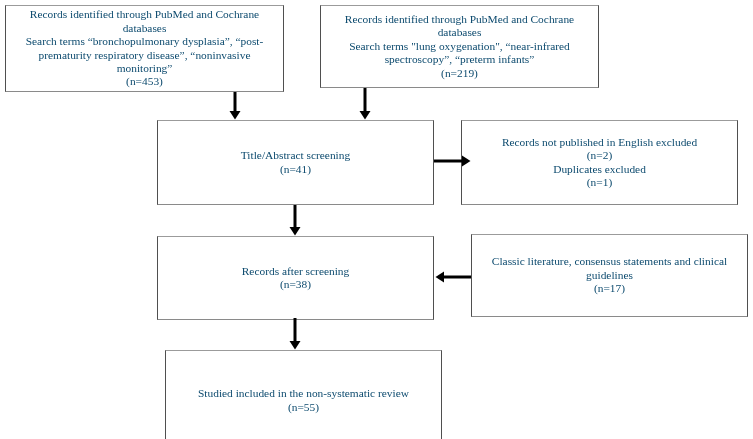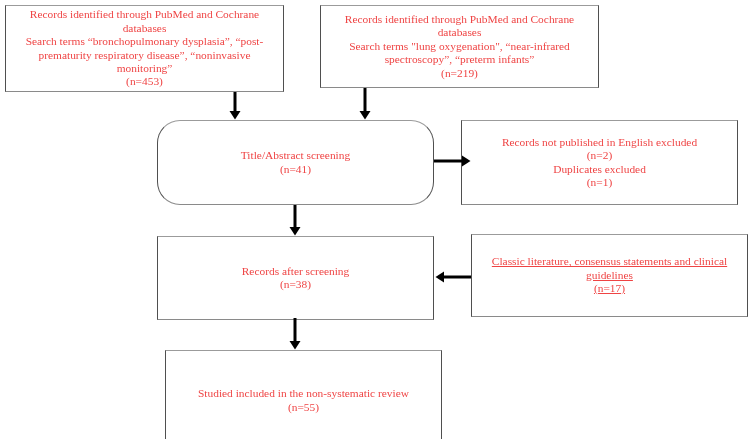--- a/index.html
+++ b/index.html
@@ -6,21 +6,21 @@
     margin: 0;
     padding: 0;
     background: #ffffff;
   }
   .canvas {
     position: relative;
     width: 753px;
     height: 439px;
     background: #ffffff;
     font-family: "Liberation Serif", "DejaVu Serif", serif;
-    color: #ef4444;
+    color: #0c4a6e;
   }
   .box {
     position: absolute;
     box-sizing: border-box;
     border: 1px solid #4f4f4f;
     border-top-color: #9b9b9b;
     border-bottom-color: #8a8a8a;
     background: #ffffff;
     display: flex;
     align-items: center;
@@ -29,24 +29,24 @@
     padding: 2px 6px;
   }
   .box-text {
     white-space: pre-line;
     font-size: 11.4px;
     line-height: 13.4px;
   }
   
   .b-source-left   { left: 5px;   top: 5px;   width: 279px; height: 87px; }
   .b-source-right  { left: 320px; top: 5px;   width: 279px; height: 83px; }
-  .b-screening     { left: 157px; top: 120px; width: 277px; height: 85px; border-radius: 23px; }
+  .b-screening     { left: 157px; top: 120px; width: 277px; height: 85px; }
   .b-excluded      { left: 461px; top: 120px; width: 277px; height: 85px; }
   .b-after-screen  { left: 157px; top: 236px; width: 277px; height: 84px; }
-  .b-classic       { left: 471px; top: 234px; width: 277px; height: 83px; text-decoration: underline; }
+  .b-classic       { left: 471px; top: 234px; width: 277px; height: 83px; }
   .b-included      { left: 165px; top: 350px; width: 277px; height: 101px; }
   .arrow-layer {
     position: absolute;
     left: 0; top: 0;
     width: 753px;
     height: 439px;
     pointer-events: none;
   }
 </style>
 </head>

